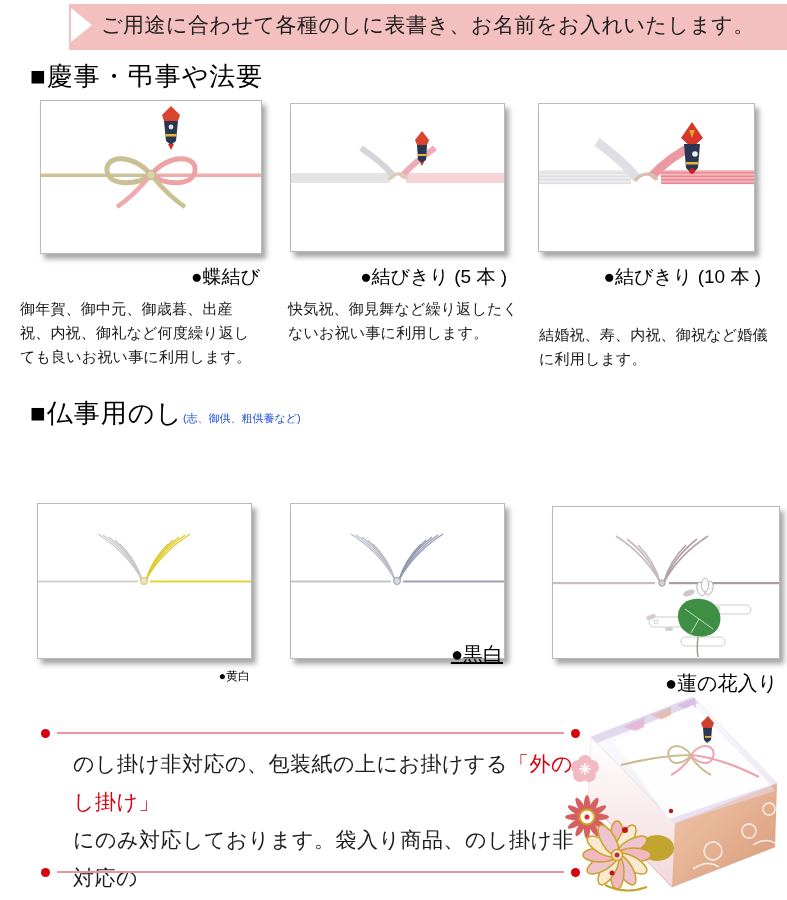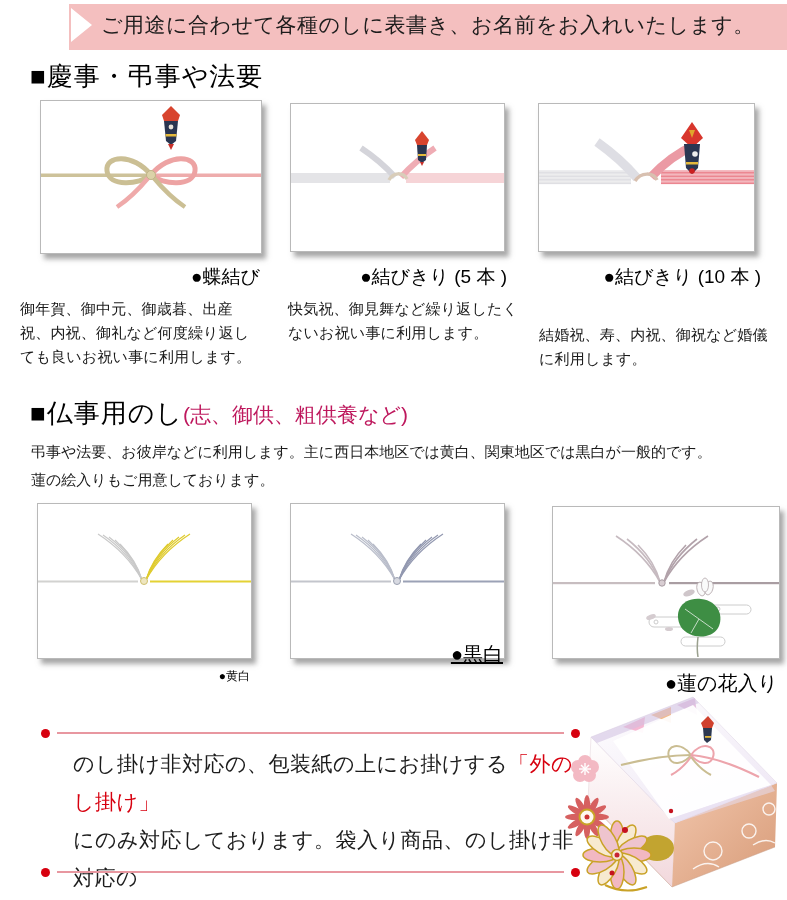--- a/index.html
+++ b/index.html
@@ -11,22 +11,22 @@
   #banner-arrow{left:2px;top:4px;width:0;height:0;border-top:17px solid transparent;
                 border-bottom:17px solid transparent;border-left:21px solid #ffffff;}
   #banner-text{left:32px;top:0;height:43px;line-height:43px;
                font-family:"Liberation Serif","DejaVu Serif",serif;
                font-size:21px;letter-spacing:0.5px;color:#1c1c1c;}
   
   .h1{font-family:"Liberation Serif","DejaVu Serif",serif;font-size:26px;color:#000;
       letter-spacing:1px;white-space:nowrap;}
   #heading-celebration{left:30px;top:59px;}
   #heading-buddhist{left:30px;top:396px;}
-  .h1-note{font-family:"Liberation Sans","DejaVu Sans",sans-serif;font-size:21px;
-           letter-spacing:0;color:#be185d;}
+  .h1-note{font-family:"Liberation Sans","DejaVu Sans",sans-serif;font-size:11px;
+           letter-spacing:0;color:#1d4ed8;}
   
   .card{background:#fff;border:1px solid #b9b9b9;
         box-shadow:4px 5px 5px rgba(95,95,95,0.55);}
   .card svg{display:block;width:100%;height:100%;}
   #card-cho{left:40px;top:100px;width:220px;height:152px;}
   #card-m5{left:290px;top:103px;width:213px;height:147px;}
   #card-m10{left:538px;top:103px;width:215px;height:147px;}
   #card-kihaku{left:37px;top:503px;width:213px;height:154px;}
   #card-kokuhaku{left:290px;top:503px;width:213px;height:154px;}
   #card-hasu{left:552px;top:506px;width:226px;height:151px;}
@@ -148,22 +148,20 @@
   <div class="abs caption" id="cap-cho">●蝶結び</div>
   <div class="abs caption" id="cap-m5">●結びきり (5 本 )</div>
   <div class="abs caption" id="cap-m10">●結びきり (10 本 )</div>
 
   <div class="abs desc" id="desc-cho">御年賀、御中元、御歳暮、出産祝、内祝、御礼など何度繰り返しても良いお祝い事に利用します。</div>
   <div class="abs desc" id="desc-m5">快気祝、御見舞など繰り返したくないお祝い事に利用します。</div>
   <div class="abs desc" id="desc-m10">結婚祝、寿、内祝、御祝など婚儀に利用します。</div>
 
   <div class="abs h1" id="heading-buddhist"><span>■仏事用のし</span><span class="h1-note">(志、御供、粗供養など)</span></div>
 
-  <div class="abs" id="desc-buddhist">弔事や法要、お彼岸などに利用します。主に西日本地区では黄白、関東地区では黒白が一般的です。
-蓮の絵入りもご用意しております。</div>
 
   <div class="abs card" id="card-kihaku">
     <svg viewBox="0 0 213 154">
       <rect x="0" y="76.5" width="100" height="2" fill="#d2d2d0"></rect>
       <rect x="112" y="76.5" width="101" height="2" fill="#e4d234"></rect>
       <g fill="none" stroke="#c9c9c9" stroke-width="1.2">
         <path d="M104,76 C100,62 92,50 82,40"></path>
           <path d="M104,76 C99,60 89,47 77,36"></path>
         <path d="M104,76 C97,58 85,44 71,33"></path>
           <path d="M104,76 C95,57 81,42 65,31"></path>

